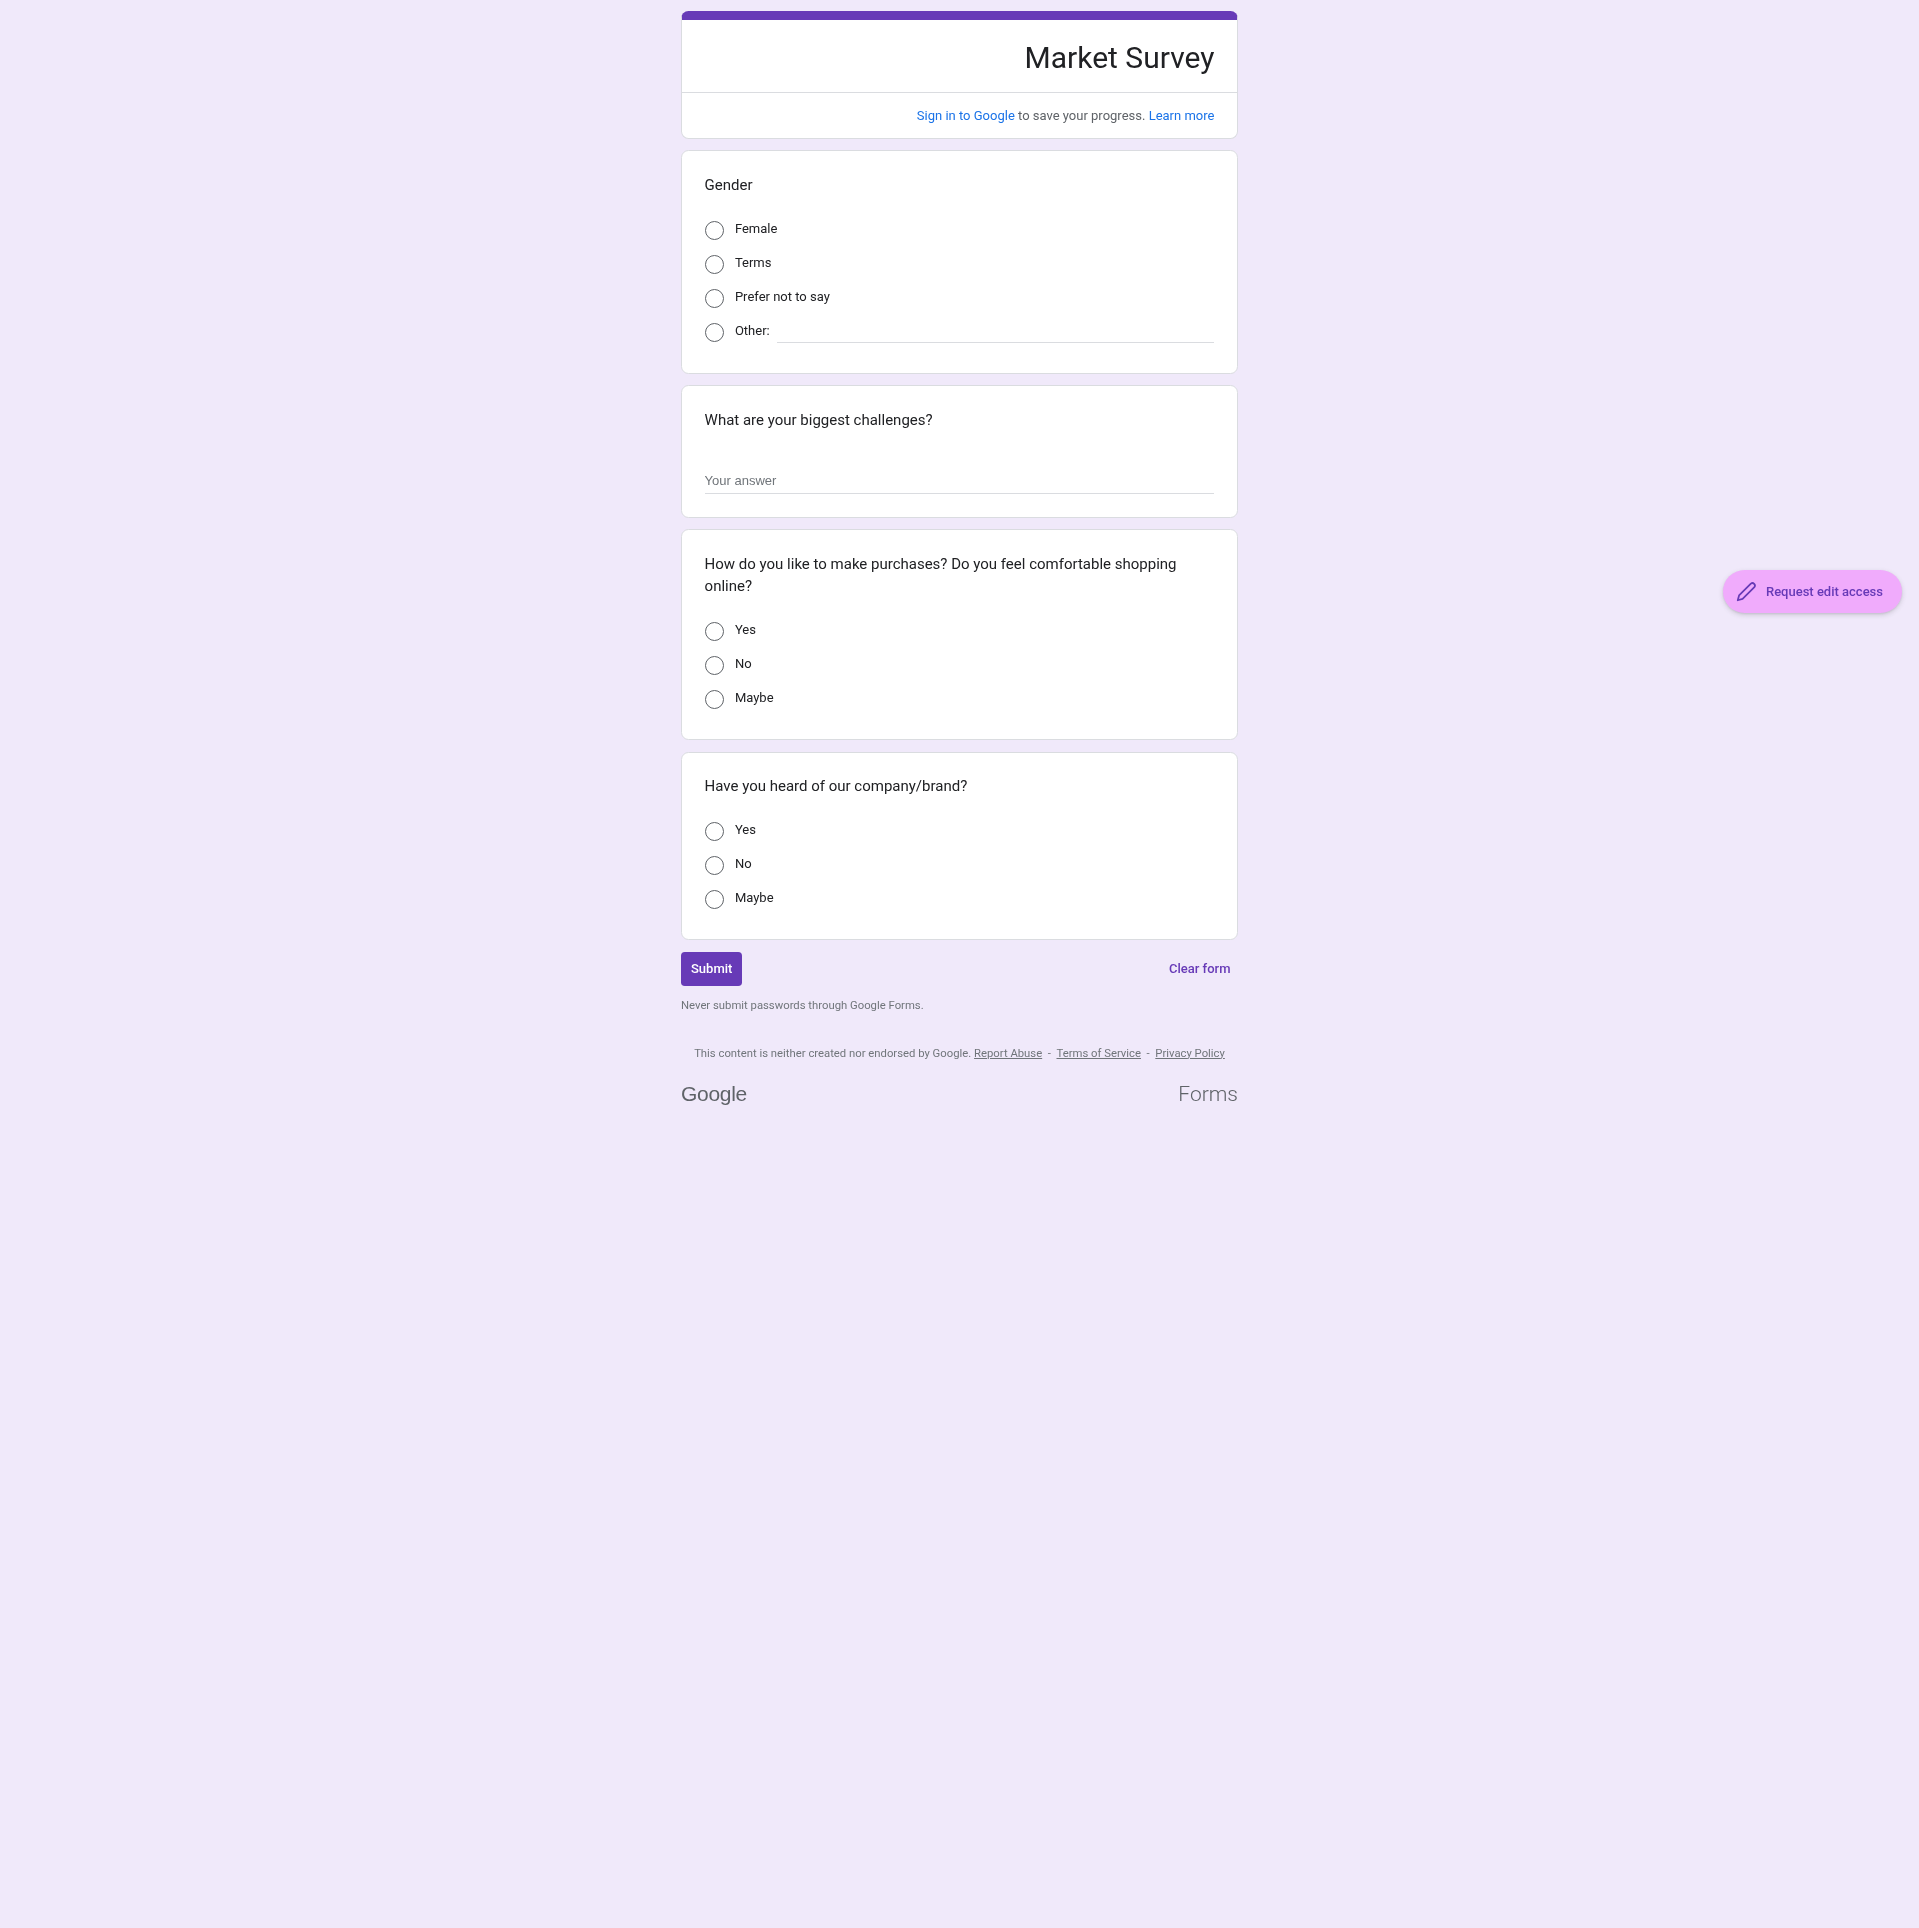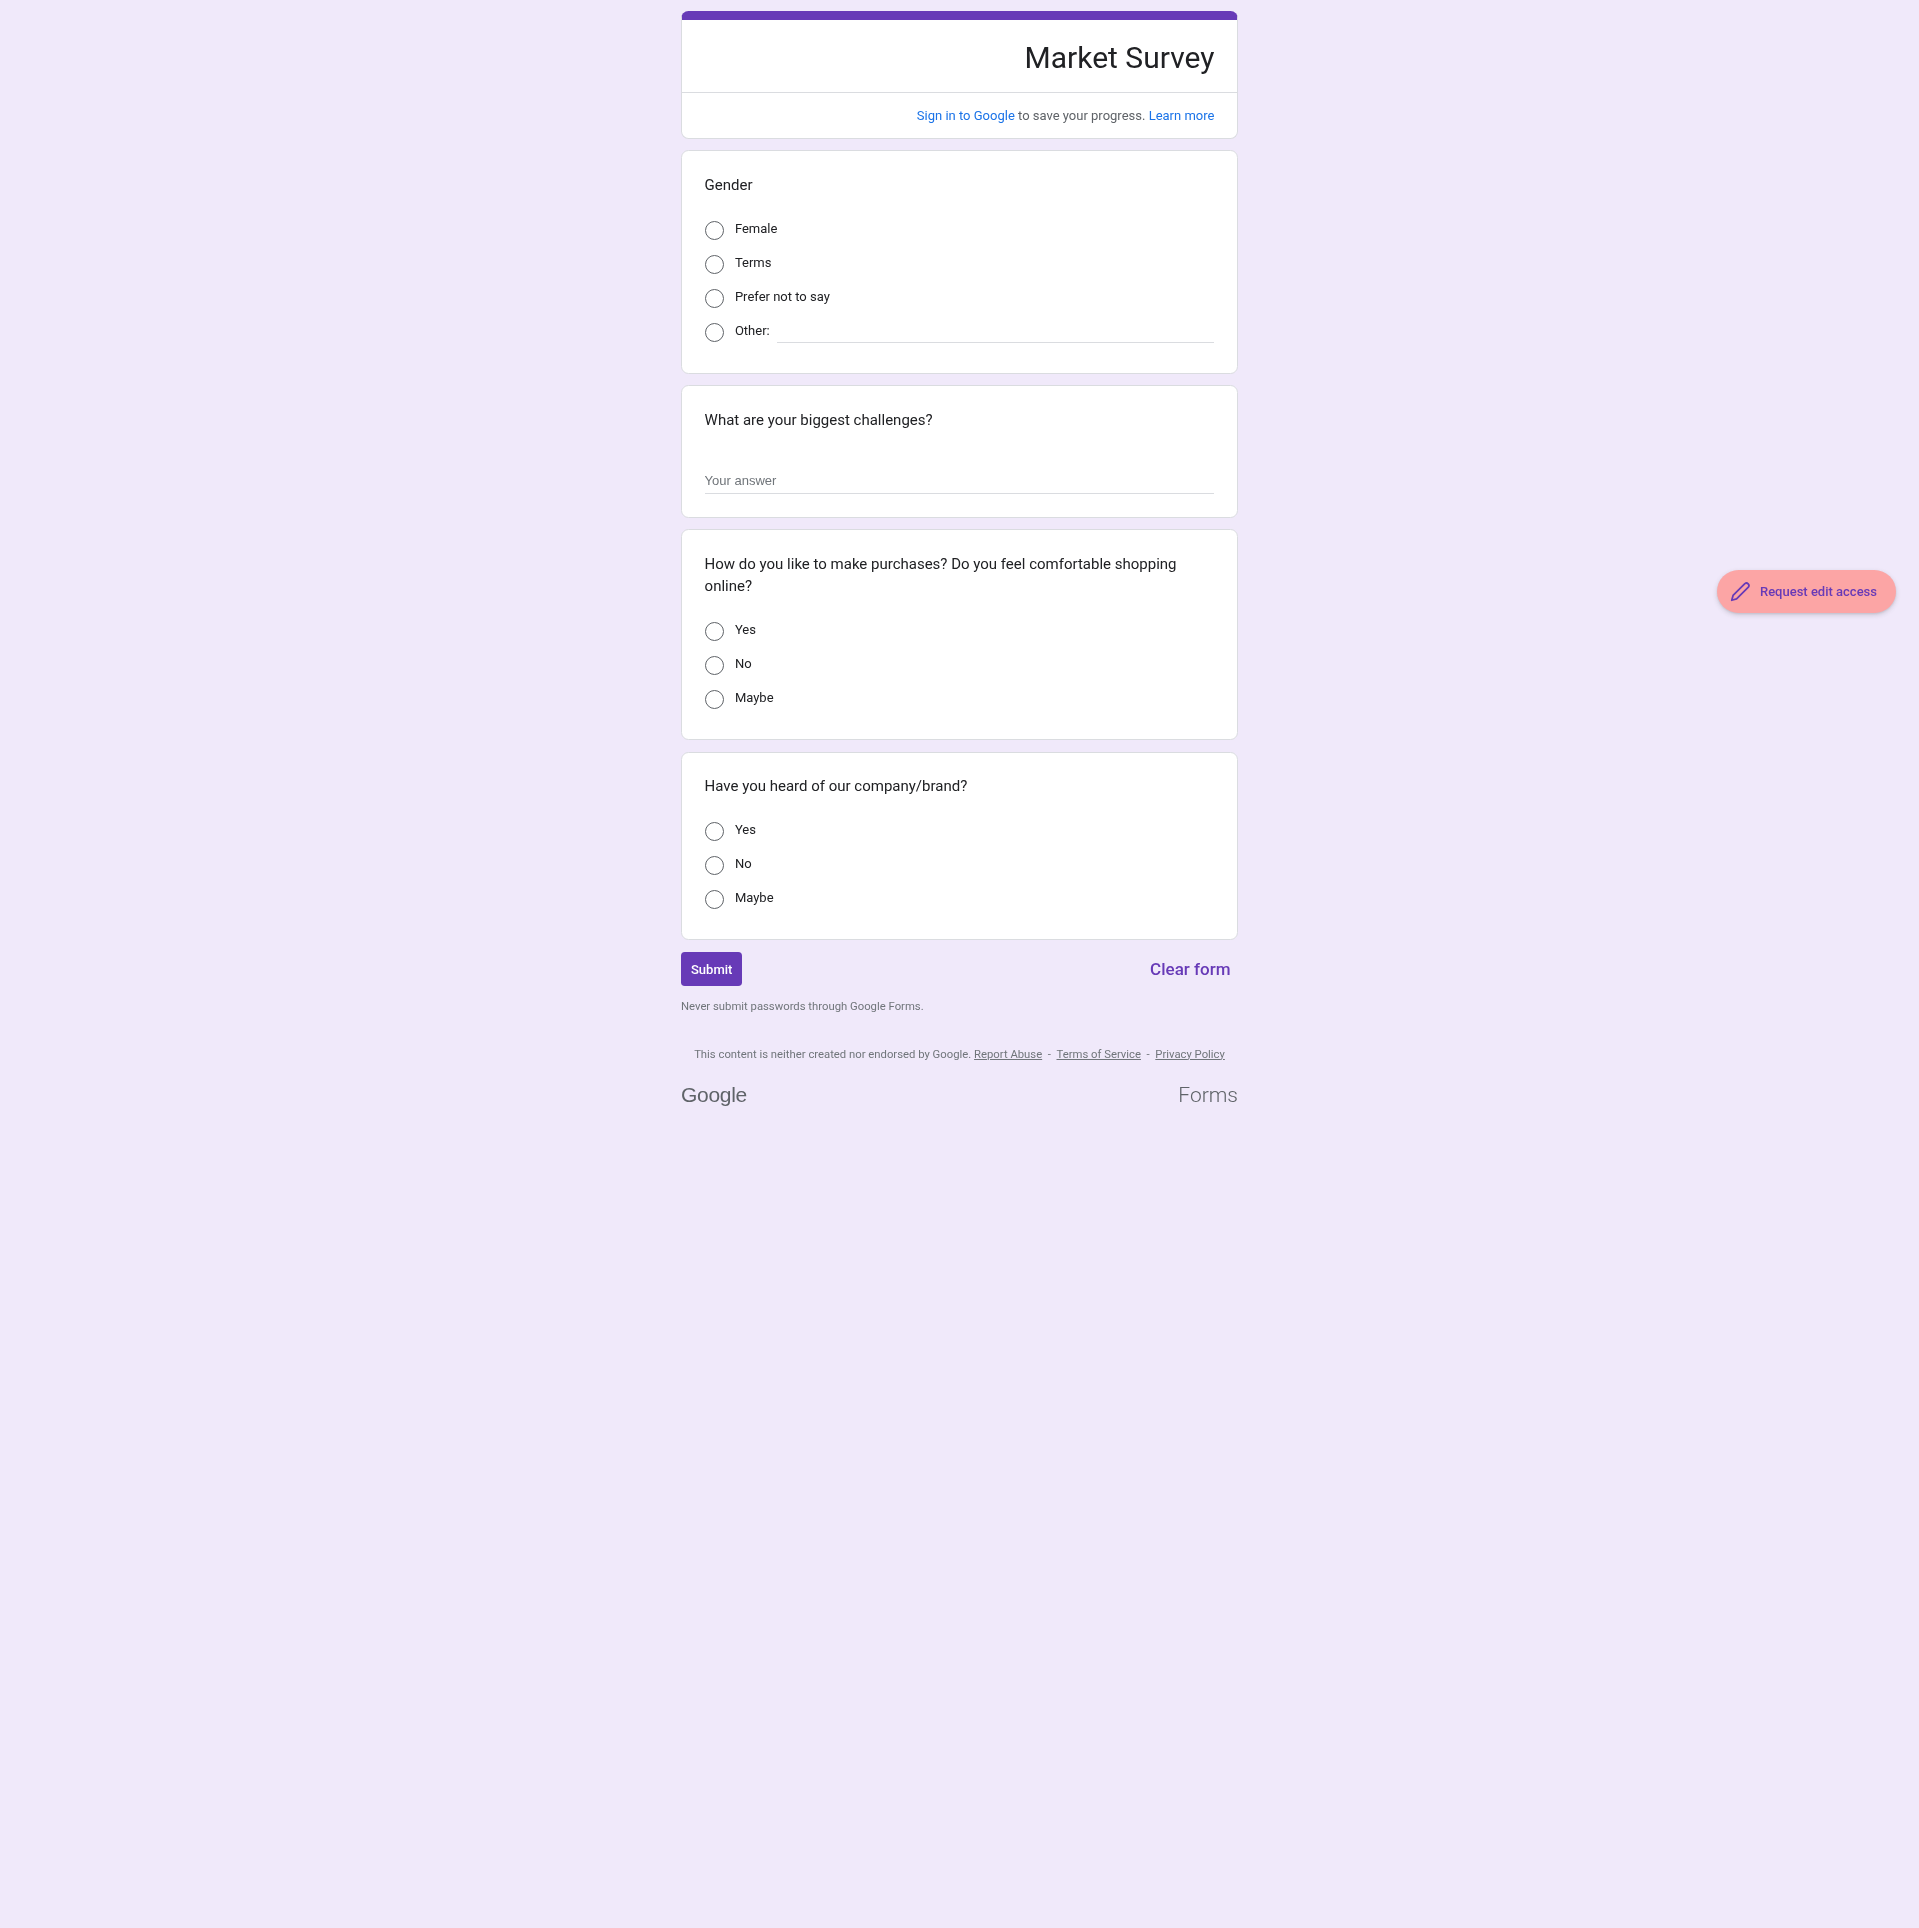--- a/index.html
+++ b/index.html
@@ -120,21 +120,21 @@
       height: 34px;
       font-size: 13px;
       font-weight: 500;
       cursor: pointer;
       font-family: inherit;
     }
     .clear-btn {
       background: transparent;
       color: #673ab7;
       border: none;
-      font-size: 17px;
+      font-size: 13px;
       font-weight: 500;
       cursor: pointer;
       padding: 7.5px;
       font-family: inherit;
     }
     .warning-text {
       font-size: 11.3px;
       color: #70757a;
       margin-top: 13px;
     }
@@ -164,23 +164,23 @@
     .forms-logo .google-text {
       font-weight: 500;
       letter-spacing: -0.3px;
       font-family: 'Product Sans', Arial, sans-serif;
     }
     .forms-logo .forms-text {
       font-weight: 300;
     }
     .floating-edit-btn {
       position: fixed;
-      right: 23px;
+      right: 17px;
       top: 570px;
-      background: #fca5a5;
+      background: #f0abfc;
       border-radius: 24.5px;
       box-shadow: 0 1.9px 5.6px rgba(60,64,67,0.2), 0 0.9px 1.9px rgba(60,64,67,0.1);
       display: flex;
       align-items: center;
       padding: 0 19px 0 13px;
       height: 43px;
       cursor: pointer;
       border: none;
       font-family: inherit;
     }

